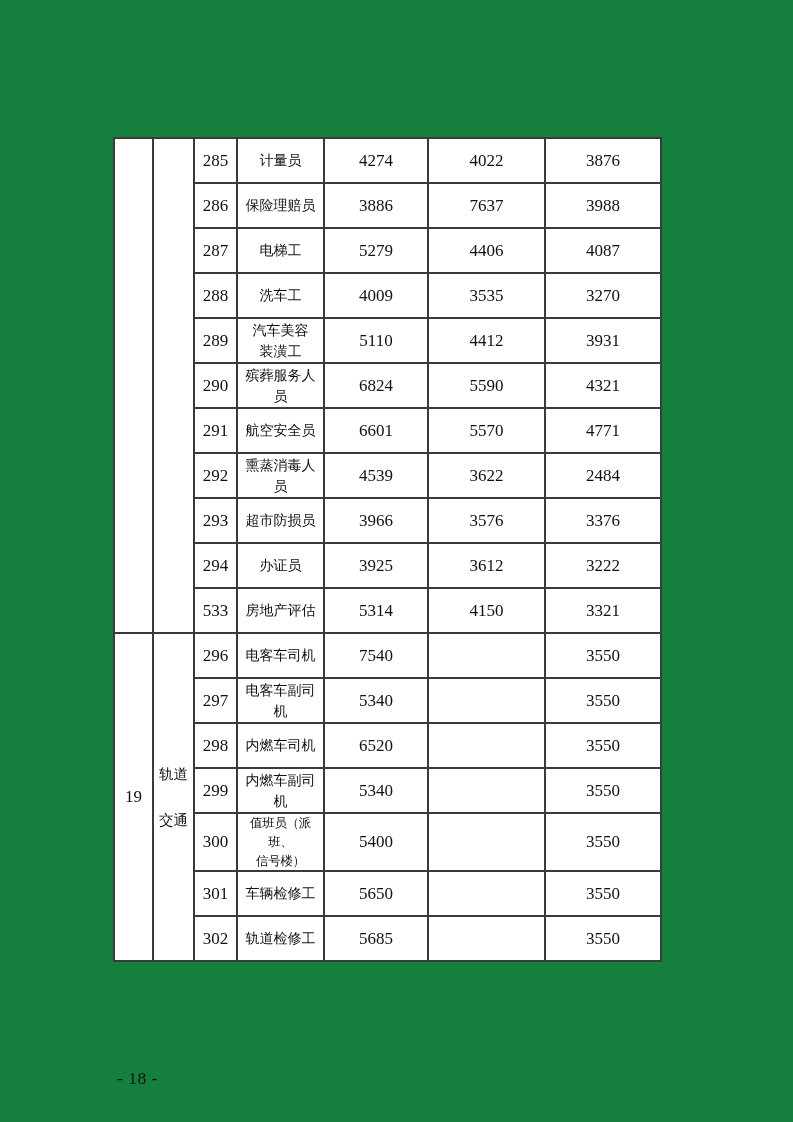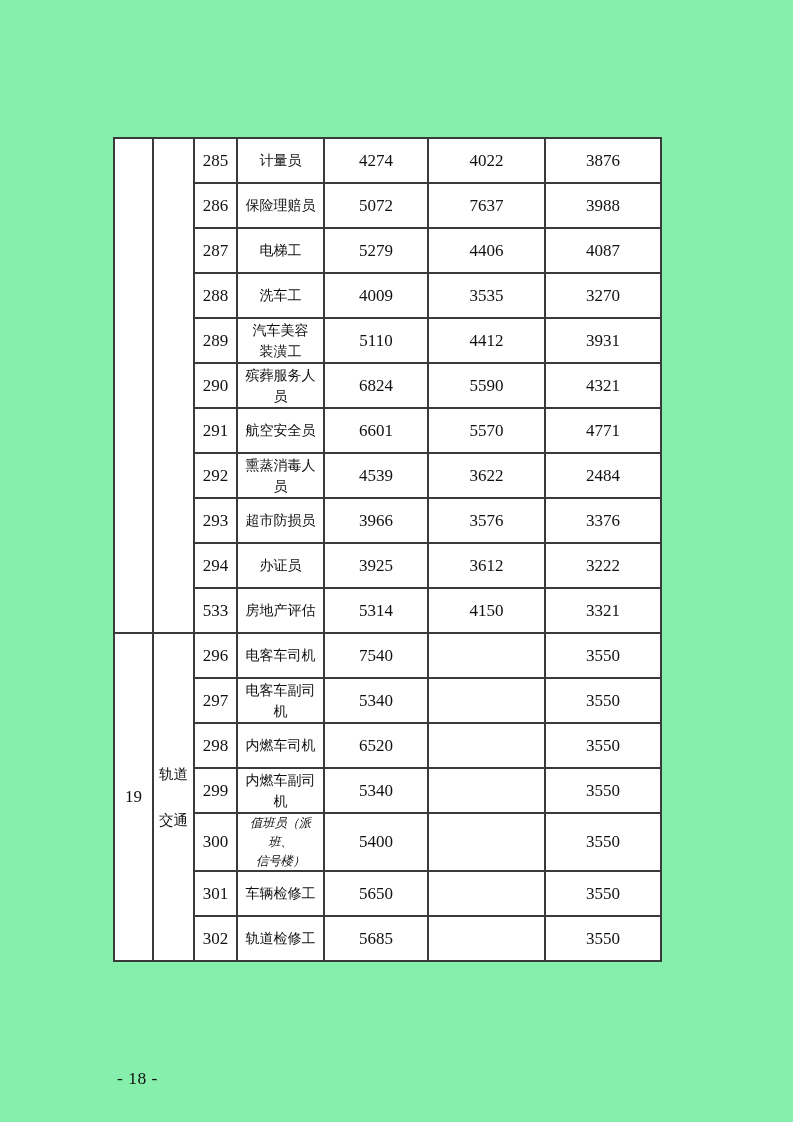--- a/index.html
+++ b/index.html
@@ -4,21 +4,21 @@
 <style>
   html, body {
     margin: 0;
     padding: 0;
     background: #e8e8e8;
   }
   .page {
     position: relative;
     width: 793px;
     height: 1122px;
-    background: #86efac;
+    background: #15803d;
     overflow: hidden;
     font-family: "Liberation Serif", "DejaVu Serif", serif;
     color: #111111;
   }
   table.salary-table {
     position: absolute;
     left: 113px;
     top: 137px;
     border-collapse: collapse;
     table-layout: fixed;
@@ -45,21 +45,20 @@
     font-size: 17px;
   }
   .c-title {
     font-size: 14px;
     white-space: pre-line;
     line-height: 1.5;
   }
   .c-title.tight {
     font-size: 12.5px;
     letter-spacing: -0.3px;
-    font-style: italic;
   }
   .c-val {
     font-size: 17px;
   }
   .page-footer {
     position: absolute;
     left: 117px;
     top: 1068px;
     font-size: 17.5px;
     letter-spacing: 0.5px;
@@ -88,21 +87,21 @@
         <td class="c-gname" rowspan="11"></td>
         <td class="c-no">285</td>
         <td class="c-title">计量员</td>
         <td class="c-val">4274</td>
         <td class="c-val">4022</td>
         <td class="c-val">3876</td>
       </tr>
       <tr>
         <td class="c-no">286</td>
         <td class="c-title">保险理赔员</td>
-        <td class="c-val">5072</td>
+        <td class="c-val">3886</td>
         <td class="c-val">7637</td>
         <td class="c-val">3988</td>
       </tr>
       <tr>
         <td class="c-no">287</td>
         <td class="c-title">电梯工</td>
         <td class="c-val">5279</td>
         <td class="c-val">4406</td>
         <td class="c-val">4087</td>
       </tr>

